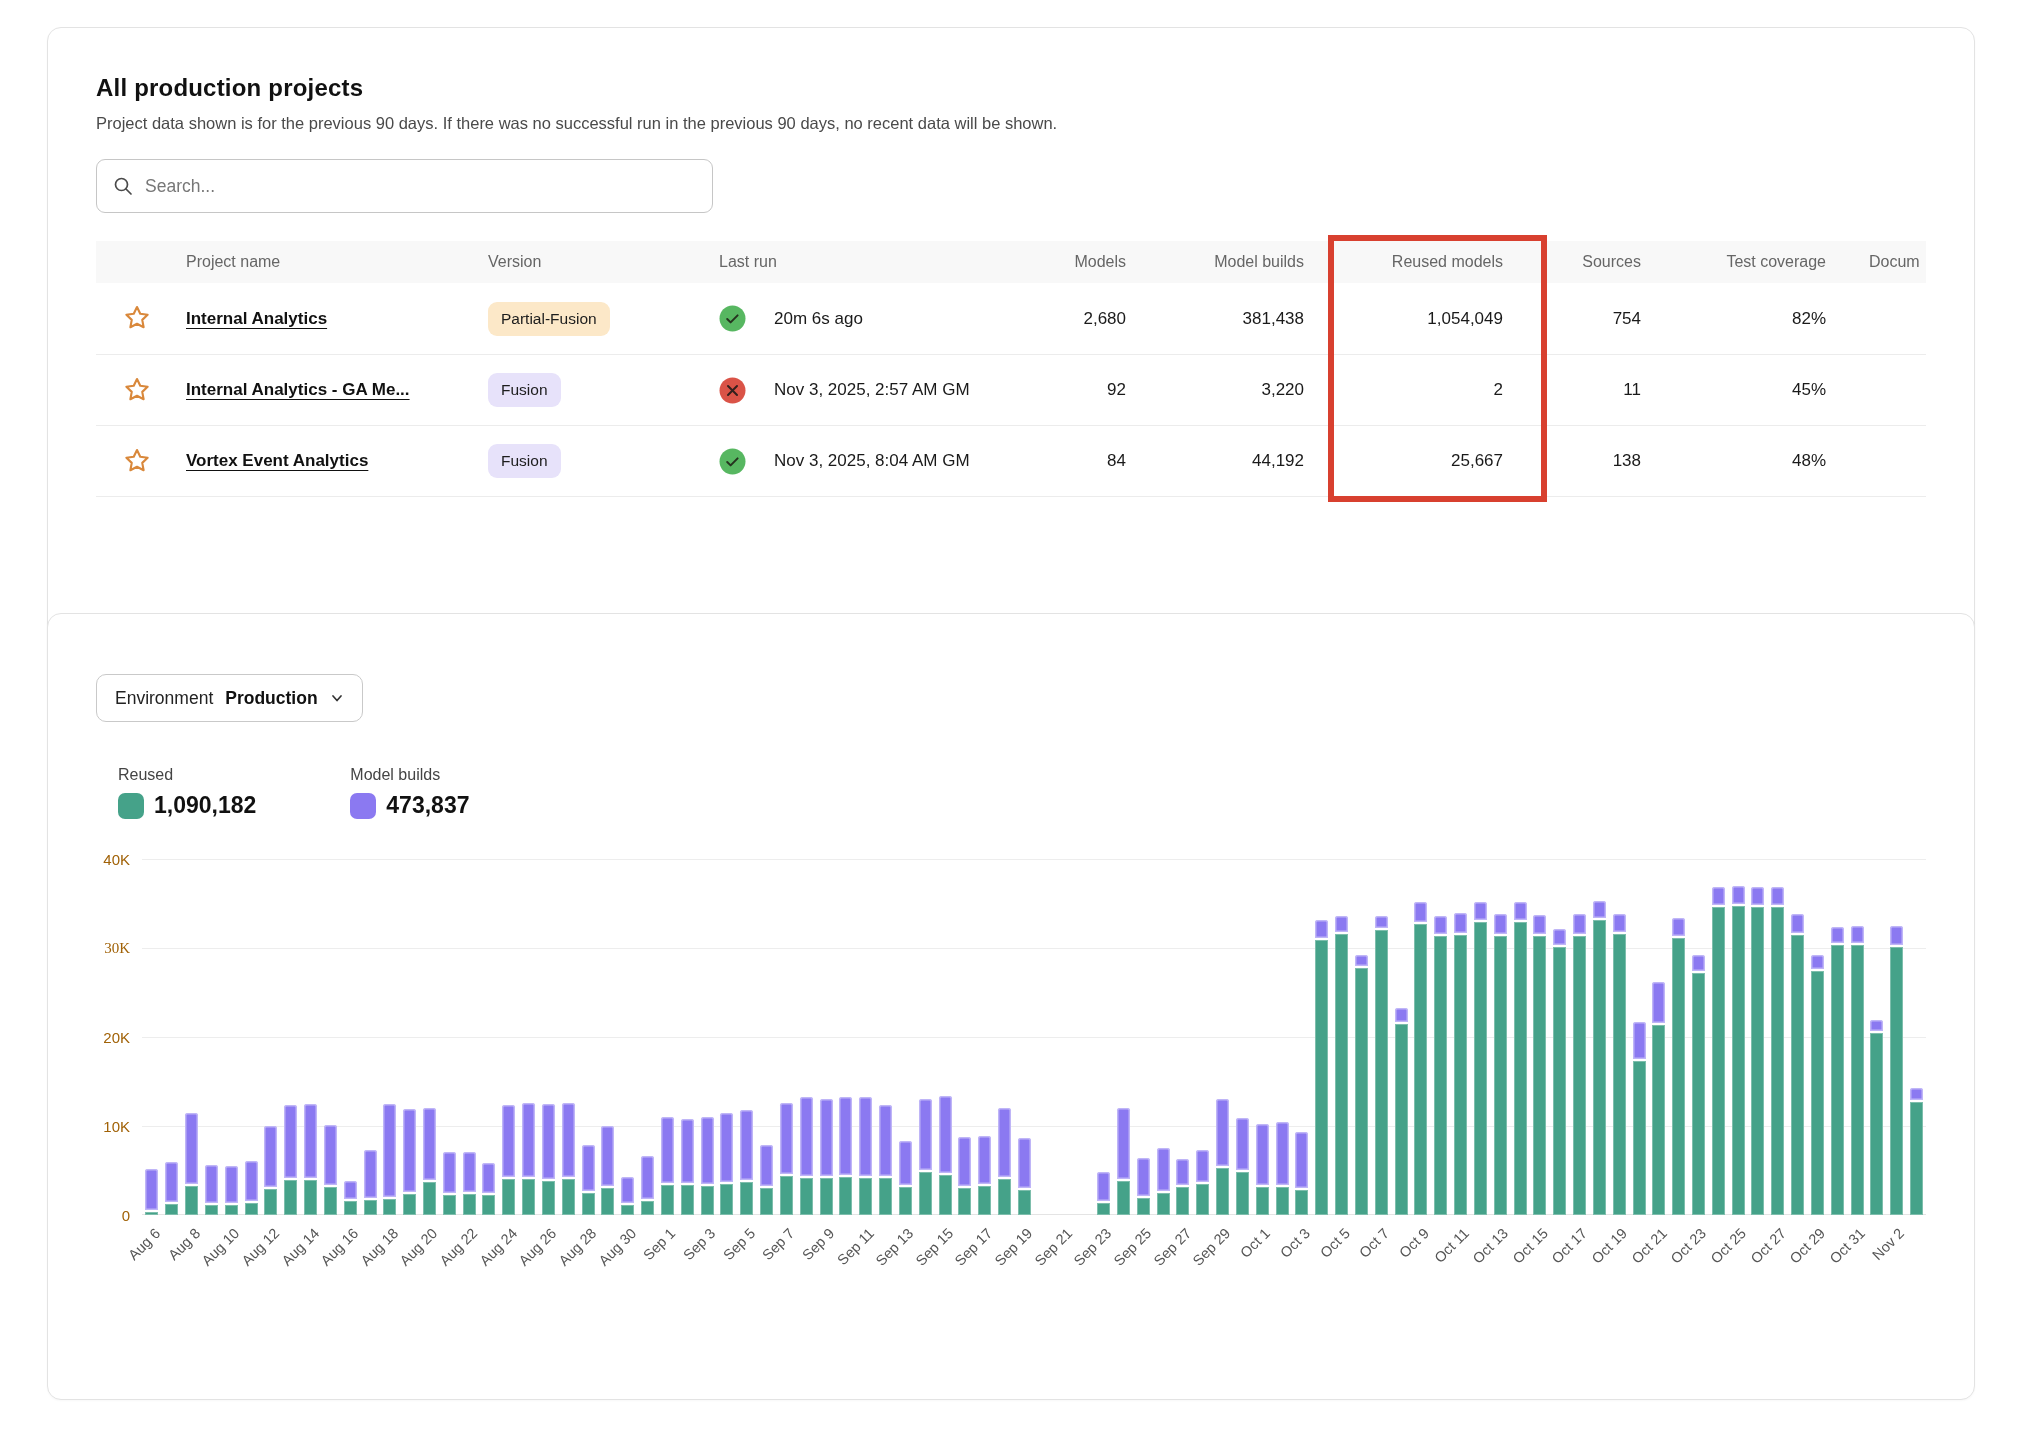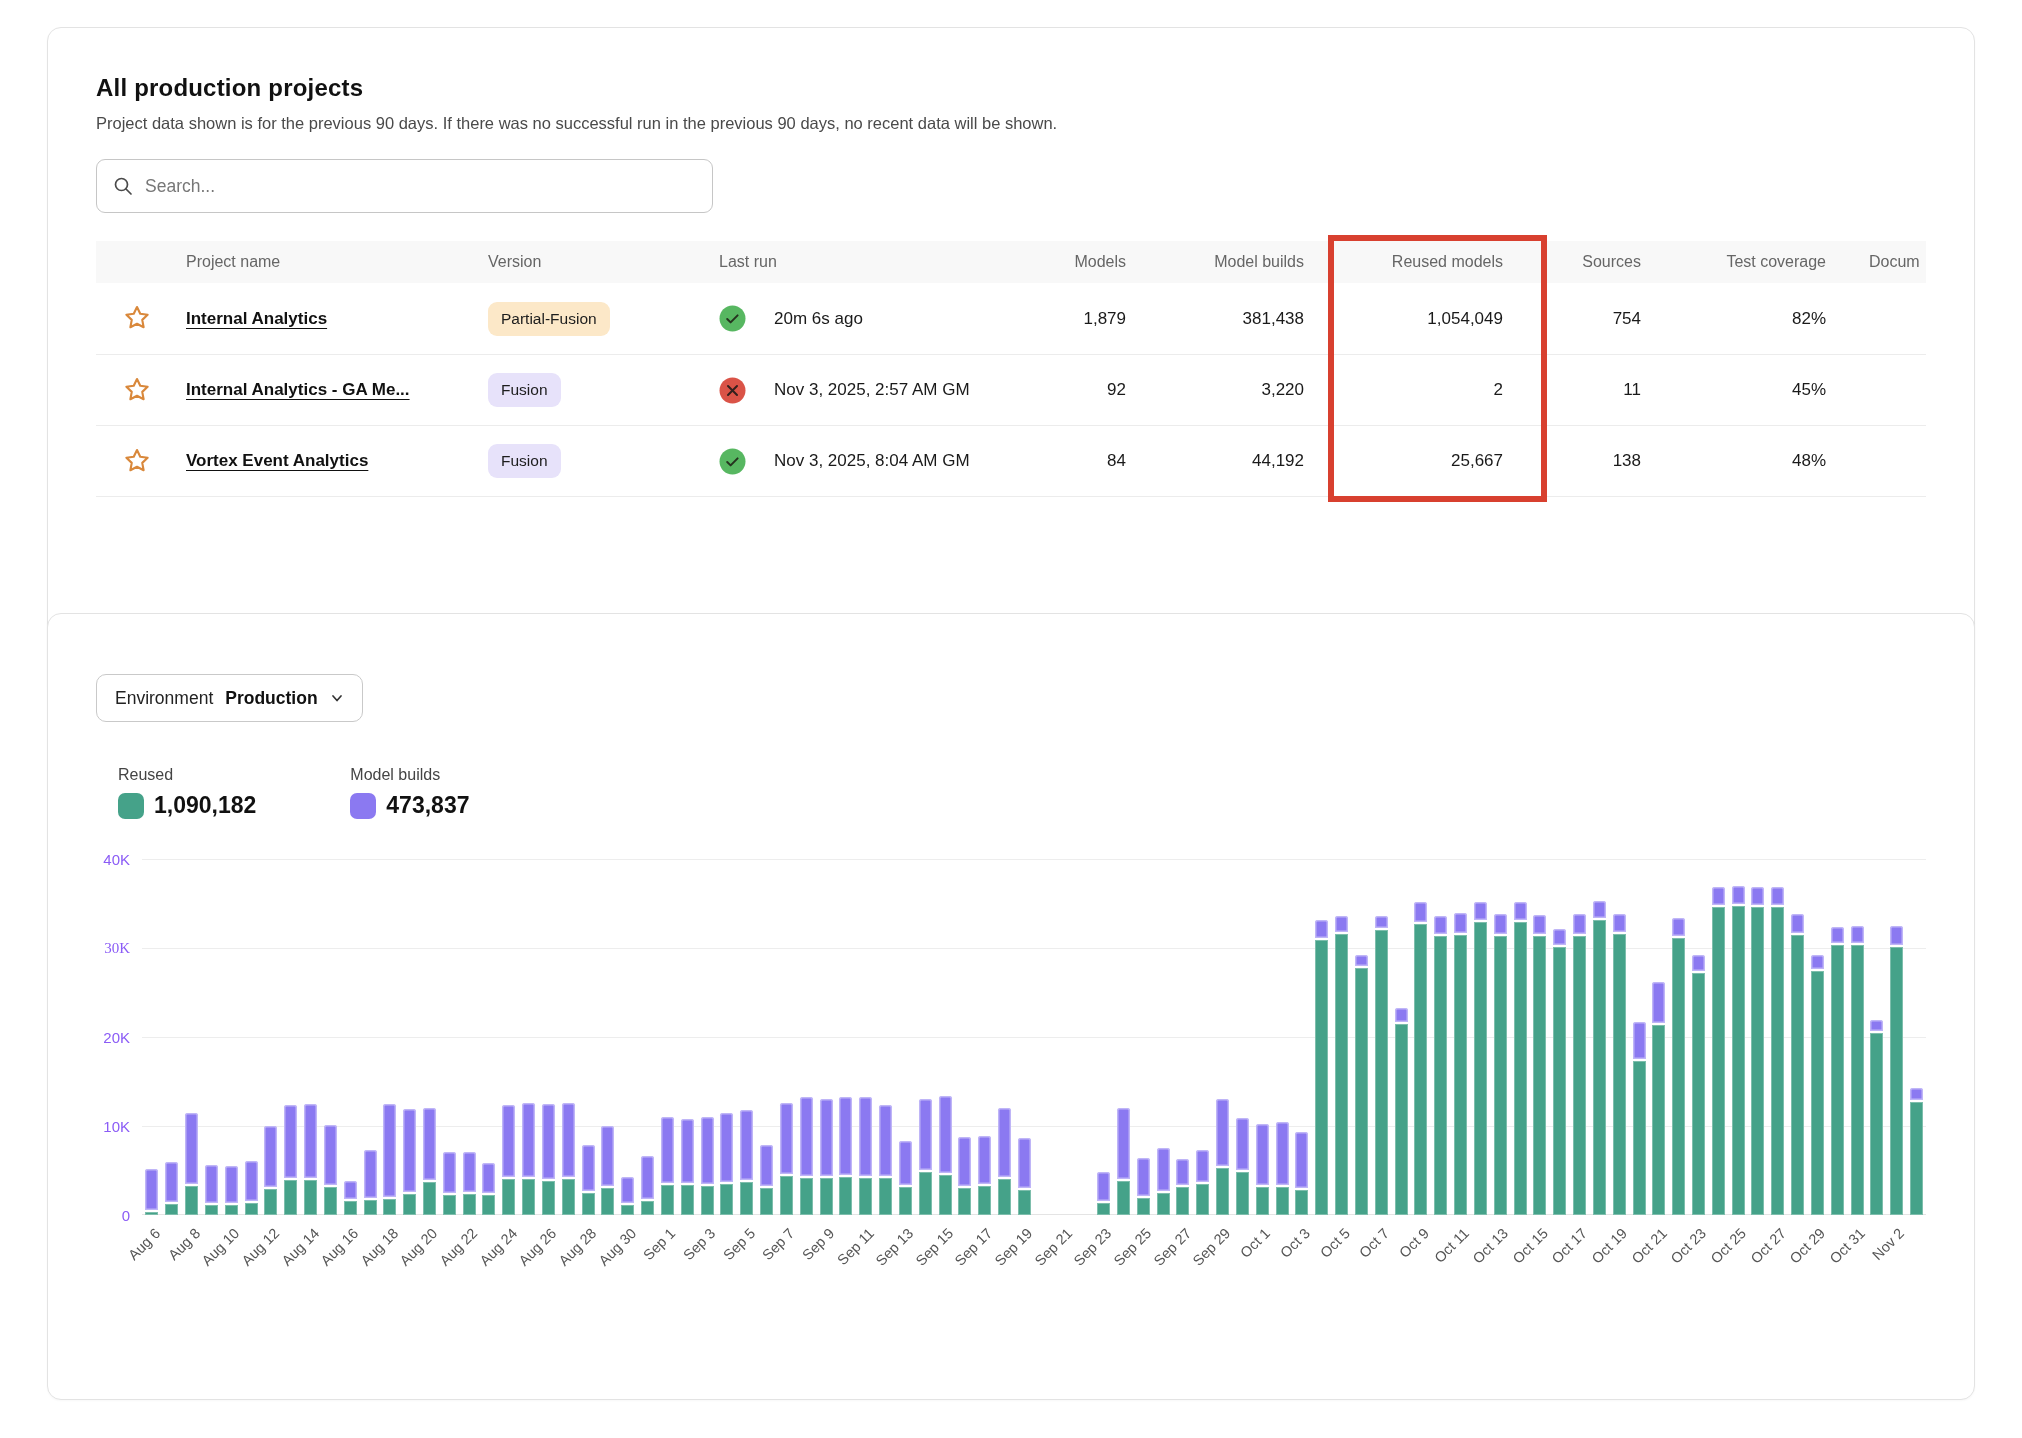--- a/index.html
+++ b/index.html
@@ -82,21 +82,21 @@
   .legend .swatch { width:26px; height:26px; border-radius:7px; }
   .legend .val { font-size:23px; font-weight:700; color:#111; }
 
   
   .chart { margin-top:40px; position:relative; }
   .plot { position:relative; margin-left:46px; height:356px; }
   .gridline { position:absolute; left:0; right:0; height:1px; background:#ededed; }
   .gridline.zero { background:#e4e4e4; }
   .ylabel {
     position:absolute; right:calc(100% + 12px); transform:translateY(-50%);
-    font-size:15px; color:#8b5cf6; white-space:nowrap;
+    font-size:15px; color:#a16207; white-space:nowrap;
   }
   .bars { position:absolute; inset:0; display:flex; align-items:flex-end; }
   .slot { flex:1 1 0; height:100%; display:flex; align-items:flex-end; justify-content:center; }
   .bar { width:13px; height:100%; display:flex; flex-direction:column; justify-content:flex-end; }
   .seg-builds {
     background:#8b79f1; border-radius:2.5px 2.5px 0 0;
     box-shadow:inset 0 0 0 1.5px rgba(255,255,255,0.45);
     margin-bottom:2px;
   }
   .seg-reused {
@@ -154,21 +154,21 @@
             <span class="lastrun">
               <span style="display:inline-flex">
                 <svg width="27" height="27" viewBox="0 0 27 27">
                   <circle cx="13.5" cy="13.5" r="13" fill="#57b761"></circle>
                   <path d="M8.2 14l3.4 3.4 7-7" stroke="#25331f" stroke-width="2" fill="none" stroke-linecap="round" stroke-linejoin="round"></path>
                 </svg>
               </span>
               <span class="txt">20m 6s ago</span>
             </span>
           </div>
-          <div class="cell num">1,879</div>
+          <div class="cell num">2,680</div>
           <div class="cell num">381,438</div>
           <div class="cell num">1,054,049</div>
           <div class="cell num">754</div>
           <div class="cell num">82%</div>
           <div class="cell"></div>
         </div>
         <div class="tgrid trow">
           <div class="cell" style="text-align: center;"><button class="star-btn">
               <svg width="30" height="30" viewBox="0 0 24 24" fill="none">
                 <path d="M12 3.2l2.6 5.4 5.9.8-4.3 4.1 1.1 5.9L12 16.6l-5.3 2.8 1.1-5.9-4.3-4.1 5.9-.8z" stroke="#d9883b" stroke-width="1.7" stroke-linejoin="round"></path>

